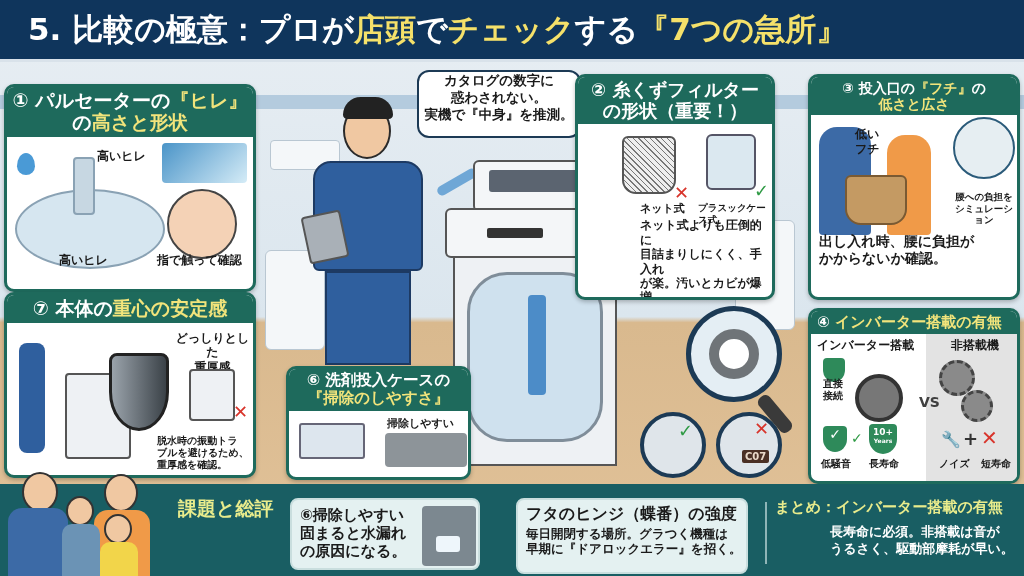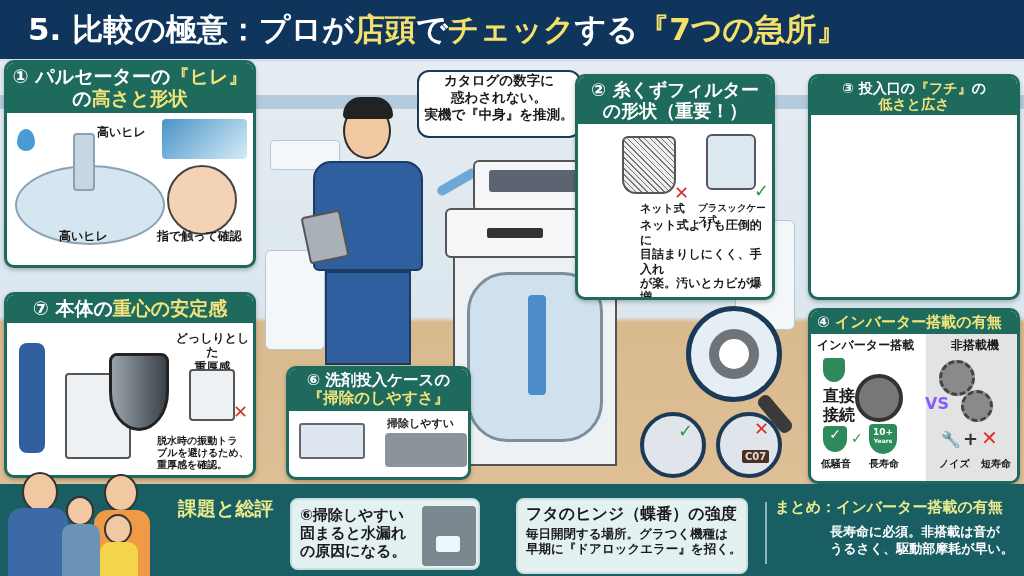--- a/index.html
+++ b/index.html
@@ -69,21 +69,21 @@
   <div style="position:absolute;left:0;top:48px;width:180px;height:50px;background:#f4f6f8;border:2px solid #555;border-radius:6px;">
     <div style="position:absolute;left:40px;top:18px;width:56px;height:10px;background:#333;border-radius:2px;"></div>
   </div>
   <div style="position:absolute;left:8px;top:96px;width:164px;height:210px;background:#eef1f4;border:2px solid #555;">
     <div class="circ" style="left:12px;top:14px;width:136px;height:170px;border-radius:40px;background:#cfe1ee;border:3px solid #7f8d99;">
       <div style="position:absolute;left:58px;top:20px;width:18px;height:100px;background:#4c8cc8;border-radius:4px;"></div>
     </div>
   </div>
 </div>
 
-<div class="panel" style="left:4px;top:60px;width:252px;height:208px;">
+<div class="panel" style="left:4px;top:84px;width:252px;height:208px;">
   <div class="panel-head" style="font-size:19px;">
     <div><span>① パルセーターの</span><span class="hl">『ヒレ』</span></div>
     <div><span>の</span><span class="hl">高さと形状</span></div>
   </div>
   <div class="panel-body" style="height:140px;">
     <div class="circ" style="left:8px;top:52px;width:150px;height:80px;background:#d6e6f0;border:2px solid #8aa2b4;"></div>
     <div style="position:absolute;left:66px;top:20px;width:22px;height:58px;background:#c7d7e2;border:2px solid #8aa2b4;border-radius:4px;"></div>
     <div style="position:absolute;left:10px;top:16px;width:18px;height:22px;background:#4a9ad6;border-radius:50% 50% 50% 50%/60% 60% 40% 40%;"></div>
     <div class="txt" style="left:90px;top:12px;font-size:12px;">高いヒレ</div>
     <div style="position:absolute;left:155px;top:6px;width:85px;height:40px;background:linear-gradient(135deg,#4a94c8,#d5ecf7);border-radius:4px;"></div>
@@ -133,37 +133,55 @@
       <div>が楽。汚いとカビが爆増。</div>
     </div>
   </div>
 </div>
 
 <div class="panel" style="left:808px;top:74px;width:212px;height:226px;">
   <div class="panel-head" style="font-size:14px;">
     <div><span>③ 投入口の</span><span class="hl">『フチ』</span><span>の</span></div>
     <div><span class="hl">低さと広さ</span></div>
   </div>
+  <div class="panel-body" style="height:160px;">
+    <div style="position:absolute;left:8px;top:12px;width:52px;height:108px;background:#3c6aa6;border-radius:18px 18px 4px 4px;"></div>
+    <div style="position:absolute;left:76px;top:20px;width:44px;height:100px;background:#f09a48;border-radius:18px 18px 4px 4px;"></div>
+    <div style="position:absolute;left:34px;top:60px;width:62px;height:50px;background:#c49a63;border:2px solid #7a5a33;border-radius:6px 6px 16px 16px;"></div>
+    <div class="txt" style="left:44px;top:12px;font-size:12px;">
+      <div>低い</div>
+      <div>フチ</div>
+    </div>
+    <div class="circ" style="left:142px;top:2px;width:62px;height:62px;background:#e6eef2;border:2px solid #2b5b7a;"></div>
+    <div class="txt" style="left:140px;top:76px;font-size:9.5px;text-align:center;">
+      <div>腰への負担を</div>
+      <div>シミュレーション</div>
+    </div>
+    <div class="txt" style="left:8px;top:118px;font-size:14px;">
+      <div>出し入れ時、腰に負担が</div>
+      <div>かからないか確認。</div>
+    </div>
+  </div>
 </div>
 
 <div class="panel" style="left:808px;top:308px;width:212px;height:176px;">
   <div class="panel-head" style="font-size:15px;text-align:left;padding-left:6px;">
     <span>④ </span><span class="hl">インバーター搭載の有無</span>
   </div>
   <div class="panel-body" style="height:150px;">
     <div style="position:absolute;left:115px;top:0;width:97px;height:150px;background:#e3e3e3;"></div>
     <div class="txt" style="left:6px;top:4px;font-size:12px;">インバーター搭載</div>
     <div class="txt" style="left:140px;top:4px;font-size:12px;">非搭載機</div>
     <div style="position:absolute;left:12px;top:24px;width:22px;height:24px;background:#2e8a5a;border-radius:4px 4px 50% 50%;"></div>
-    <div class="txt" style="left:12px;top:52px;font-size:16px;">
+    <div class="txt" style="left:12px;top:44px;font-size:10px;">
       <div>直接</div>
       <div>接続</div>
     </div>
     <div class="circ" style="left:44px;top:40px;width:48px;height:48px;background:#777;border:4px solid #333;"></div>
-    <div class="txt" style="left:114px;top:60px;font-size:16px;color:#8b5cf6;">VS</div>
+    <div class="txt" style="left:108px;top:60px;font-size:14px;color:#404040;">VS</div>
     <div class="circ" style="left:128px;top:26px;width:36px;height:36px;background:#8a8a8a;border:3px dashed #444;"></div>
     <div class="circ" style="left:150px;top:56px;width:32px;height:32px;background:#8a8a8a;border:3px dashed #444;"></div>
     <div style="position:absolute;left:12px;top:92px;width:24px;height:26px;background:#2e8a5a;border-radius:4px 4px 50% 50%;color:#fff;font-size:14px;text-align:center;">✓</div>
     <div class="icon-check" style="left:40px;top:96px;font-size:14px;">✓</div>
     <div style="position:absolute;left:58px;top:90px;width:28px;height:30px;background:#2e8a5a;border-radius:4px 4px 50% 50%;color:#fff;text-align:center;font-size:9px;font-weight:bold;line-height:1.1;padding-top:4px;">
       <div>10+</div>
       <div style="font-size:6px;">Years</div>
     </div>
     <div style="position:absolute;left:130px;top:96px;font-size:16px;color:#555;">🔧</div>
     <div style="position:absolute;left:152px;top:94px;font-size:18px;font-weight:bold;color:#333;">+</div>

